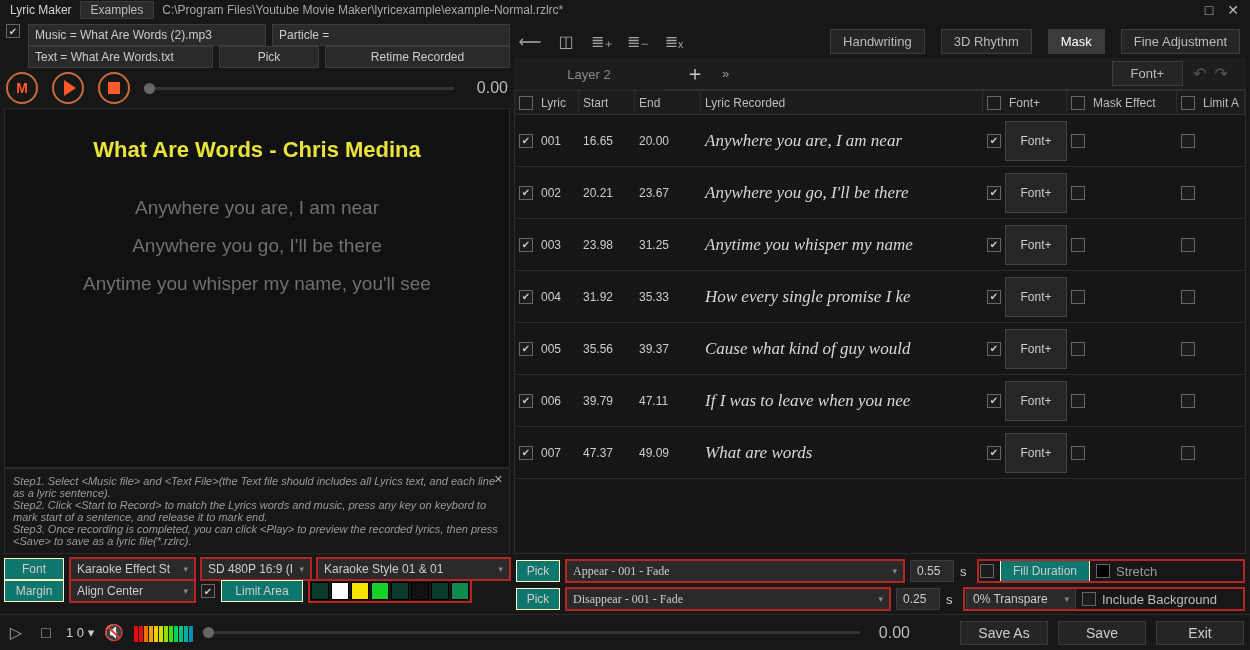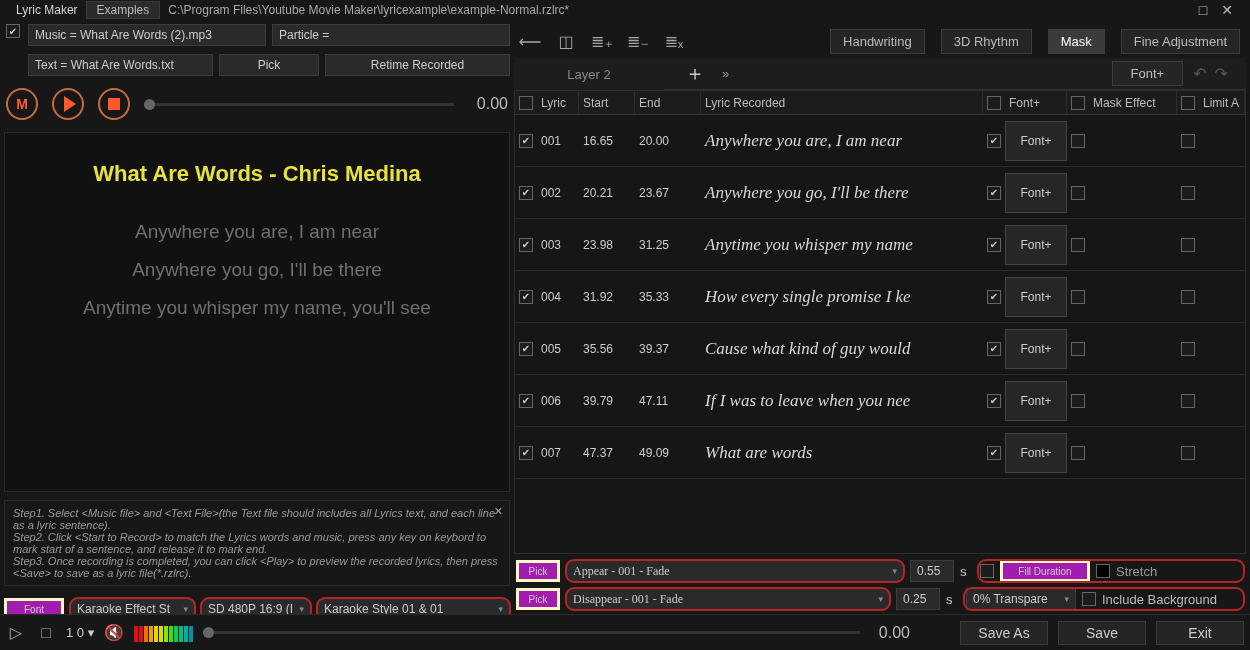--- a/index.html
+++ b/index.html
@@ -1,38 +1,38 @@
 <!DOCTYPE html>
 <html><head>
 <meta charset="utf-8">
 <style>
   * { box-sizing:border-box; margin:0; padding:0; font-family:"Segoe UI",Tahoma,sans-serif; }
   html,body { background:#000; width:1250px; height:650px; overflow:hidden; color:#ccc; font-size:13px; }
   .app { width:1250px; height:650px; background:#171717; position:relative; display:flex; flex-direction:column; }
 
   
-  .titlebar { height:20px; display:flex; align-items:center; gap:8px; padding:0 16px; font-size:12px; color:#a8a8a8;}
+  .titlebar { height:20px; display:flex; align-items:center; gap:8px; padding:0 10px; font-size:12px; color:#a8a8a8;}
   .titlebar .title-app { color:#d4d4d4; }
   .titlebar .btn-examples { background:#2b2b2b; border:1px solid #3a3a3a; padding:1px 10px; font-size:12px; color:#bbb;}
   .titlebar .spacer { flex:1; }
   .win-ctrl { display:flex; gap:10px; color:#bbb; font-size:14px; }
   .win-ctrl div { width:14px; text-align:center; }
 
   
   .content { flex:1; display:flex; gap:4px; padding:4px; overflow:hidden; }
-  .left  { width:506px; display:flex; flex-direction:column; gap:8px; }
+  .left  { width:506px; display:flex; flex-direction:column; gap:0; }
   .right { flex:1; display:flex; flex-direction:column; }
 
   
   .inp, .btn, .sel { background:#2a2a2a; border:1px solid #3c3c3c; color:#ccc; font-size:12px; height:22px;
                      display:flex; align-items:center; padding:0 6px; overflow:hidden; white-space:nowrap;}
   .btn { justify-content:center; }
   .sel { justify-content:space-between; }
   .sel:after { content:"▾"; color:#888; font-size:9px; }
-  .red-outline { outline:2px solid #b82323; outline-offset:-1px;border-radius:8px; }
+  .red-outline { outline:2px solid #b82323; outline-offset:-1px; }
 
   .row { display:flex; gap:6px; }
   .chk { width:14px; height:14px; border:1px solid #666; background:#1c1c1c; display:inline-flex; align-items:center; justify-content:center; font-size:10px; color:#ccc; flex:0 0 14px;}
   .chk.on:before { content:"✔"; }
 
   
   .filesel .chk { margin:0 2px;}
   .filesel .inp { flex:1; }
   .filesel .btn { width:110px; }
 
@@ -48,21 +48,21 @@
 
   
   .preview { background:#111; border:1px solid #2a2a2a; flex: none; height:360px; padding:28px 10px 10px 10px; text-align:center; position:relative;}
   .preview .song-title { color:#e7e23c; font-size:22px; font-weight:600; margin-bottom:34px;}
   .preview .lyric-line { color:#6f6f6f; font-size:19px; margin:16px 0;}
   
   .tips { background:#171717; border:1px solid #2a2a2a; padding:6px 8px; font-style:italic; font-size:11px; color:#9a9a9a; position:relative;}
   .tips .close-x { position:absolute; right:6px; top:4px; color:#aaa; font-style:normal;}
 
   
-  .opt-label { width:60px; height:22px; display:flex; align-items:center; justify-content:center; background:#a21caf; border:3px solid #fef9c3; font-size:10px;}
+  .opt-label { width:60px; height:22px; display:flex; align-items:center; justify-content:center; background:#0f766e; border:1px solid #fef9c3; font-size:12px;}
   .sel.mid { width:125px; }
   .palette { display:flex; gap:2px; padding:2px; }
   .sw { width:18px; height:18px; border:1px solid #000;}
   
   
   .rtoolbar { height:34px; display:flex; align-items:center; gap:16px; padding:0 6px;}
   .ricon { width:20px; height:20px; color:#a5a5a5; display:flex; align-items:center; justify-content:center; font-size:16px;}
   .rtoolbar .spacer{flex:1}
   .rtab-btn { border:1px solid #3c3c3c; background:#252525; color:#bbb; padding:4px 12px; font-size:13px;}
   .rtab-btn.on { background:#3b3b3b; color:#fff;}

